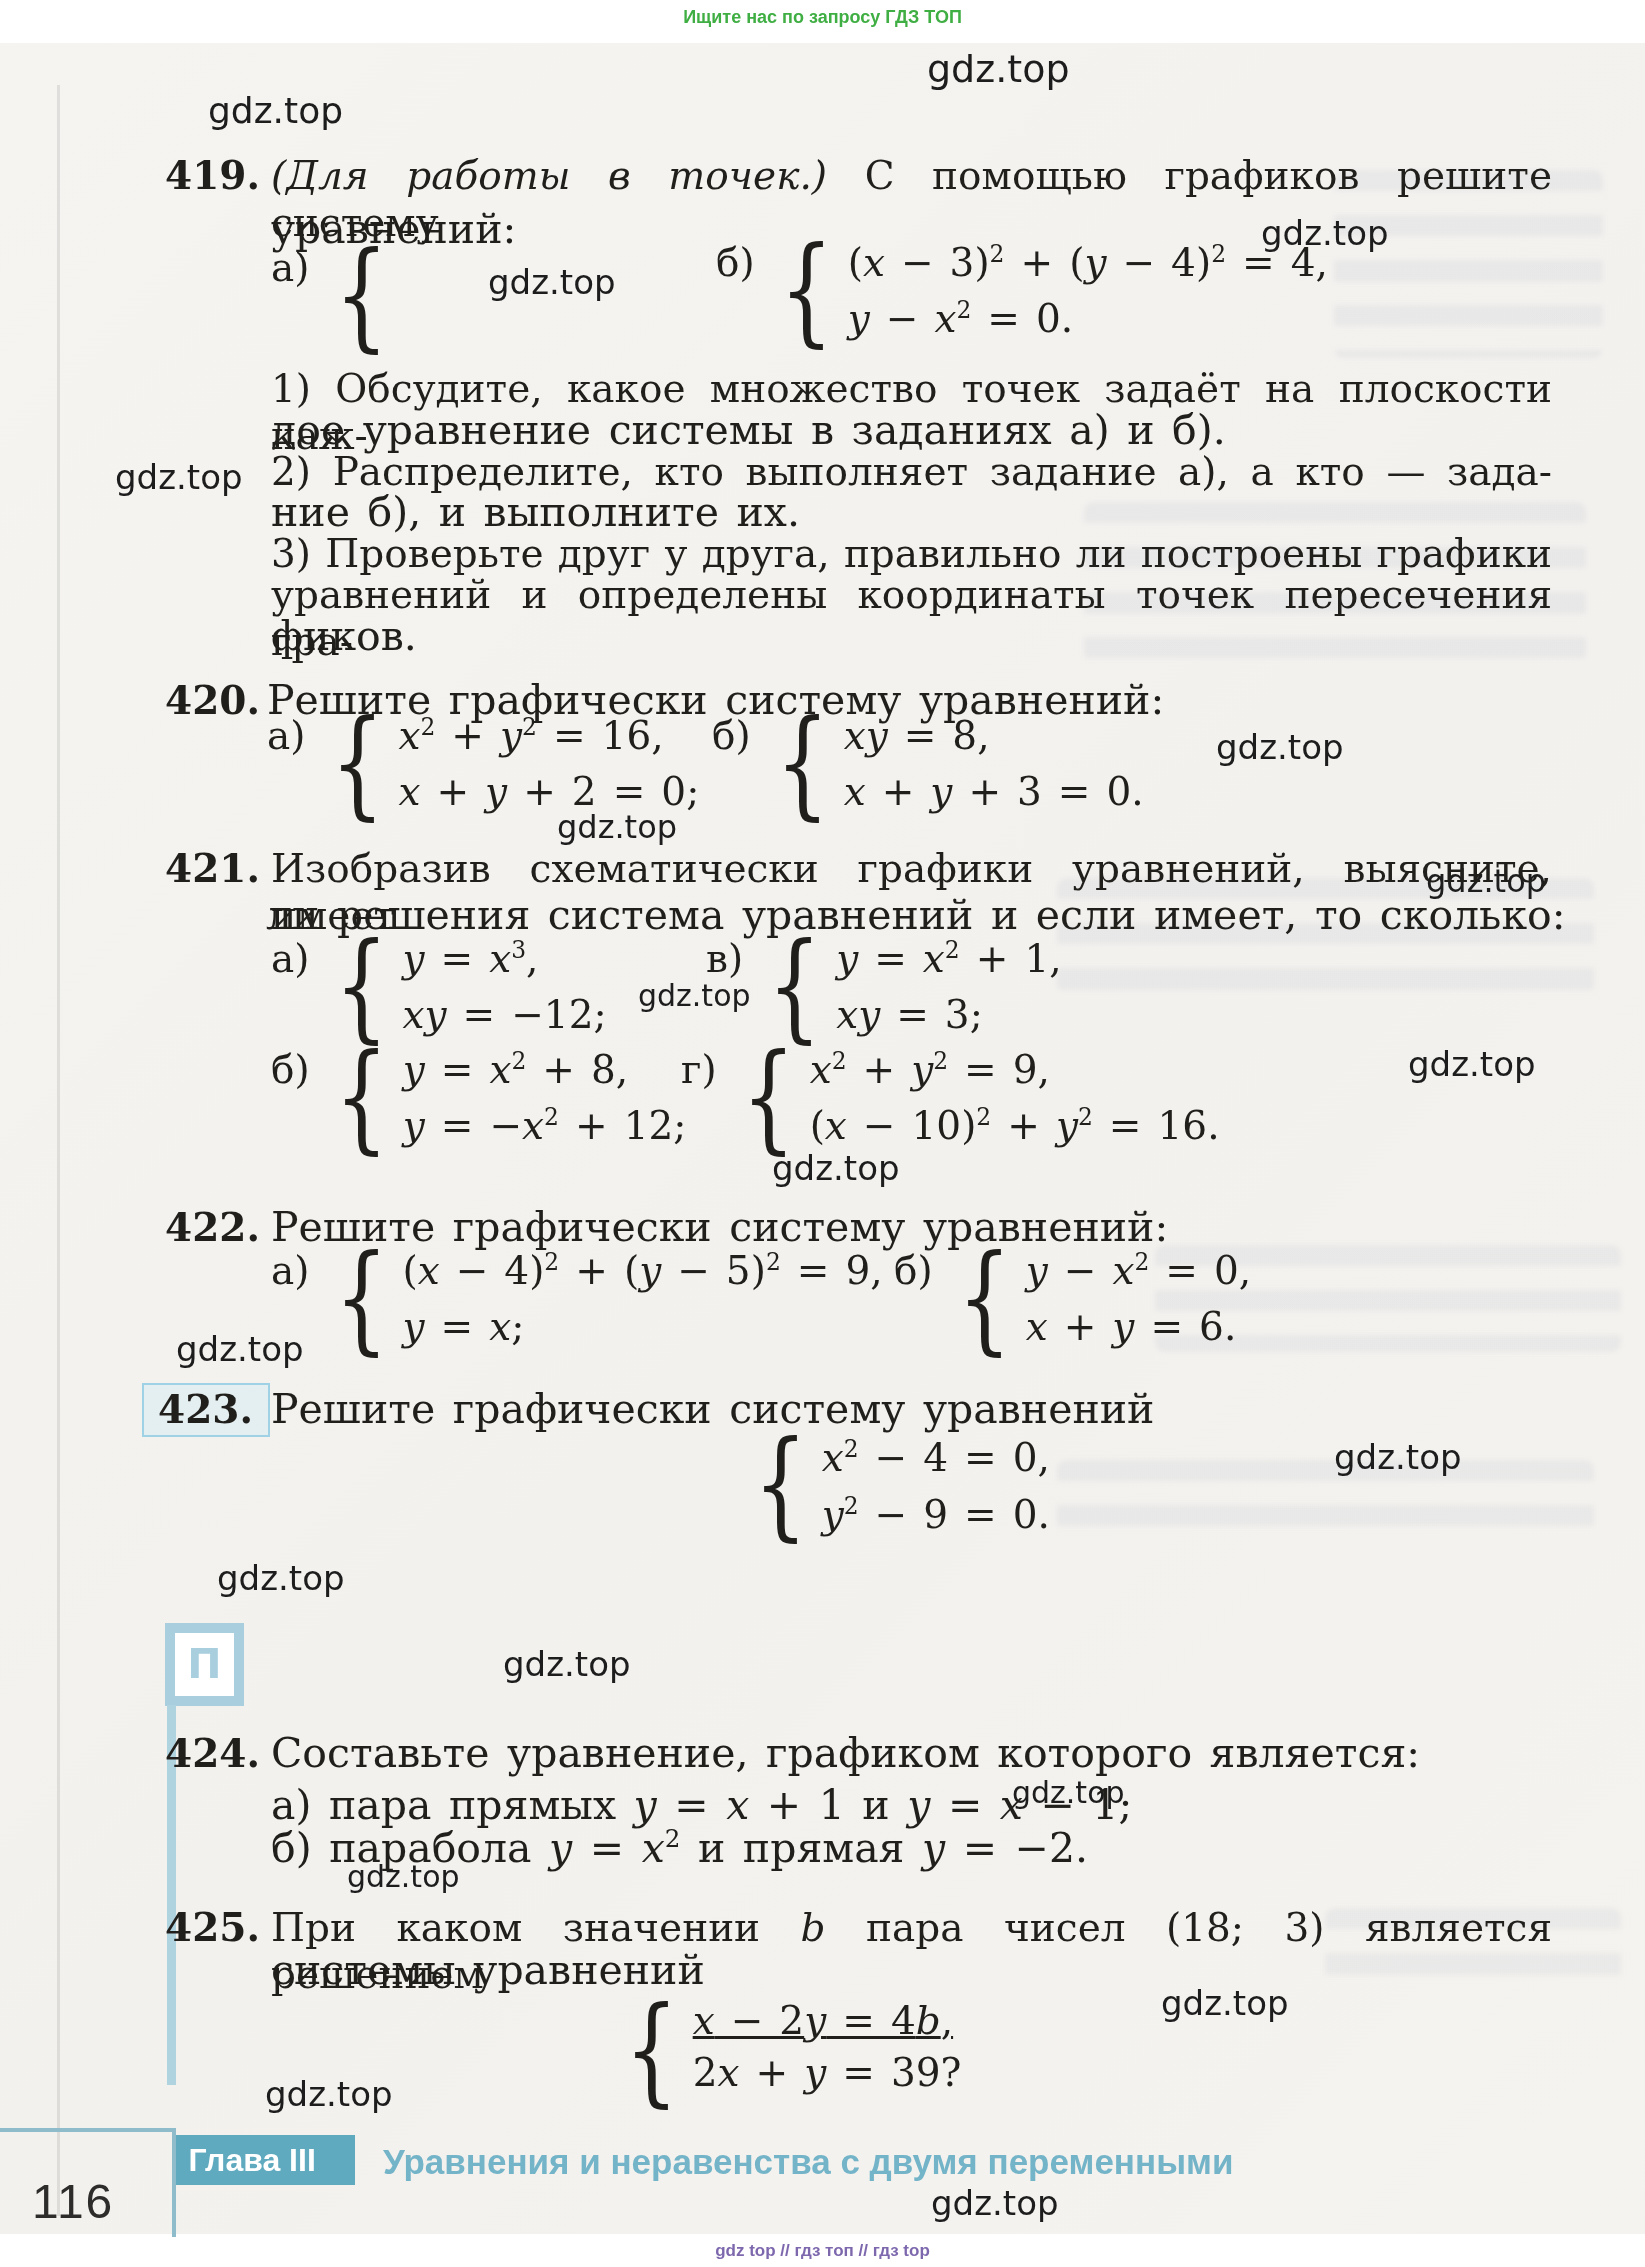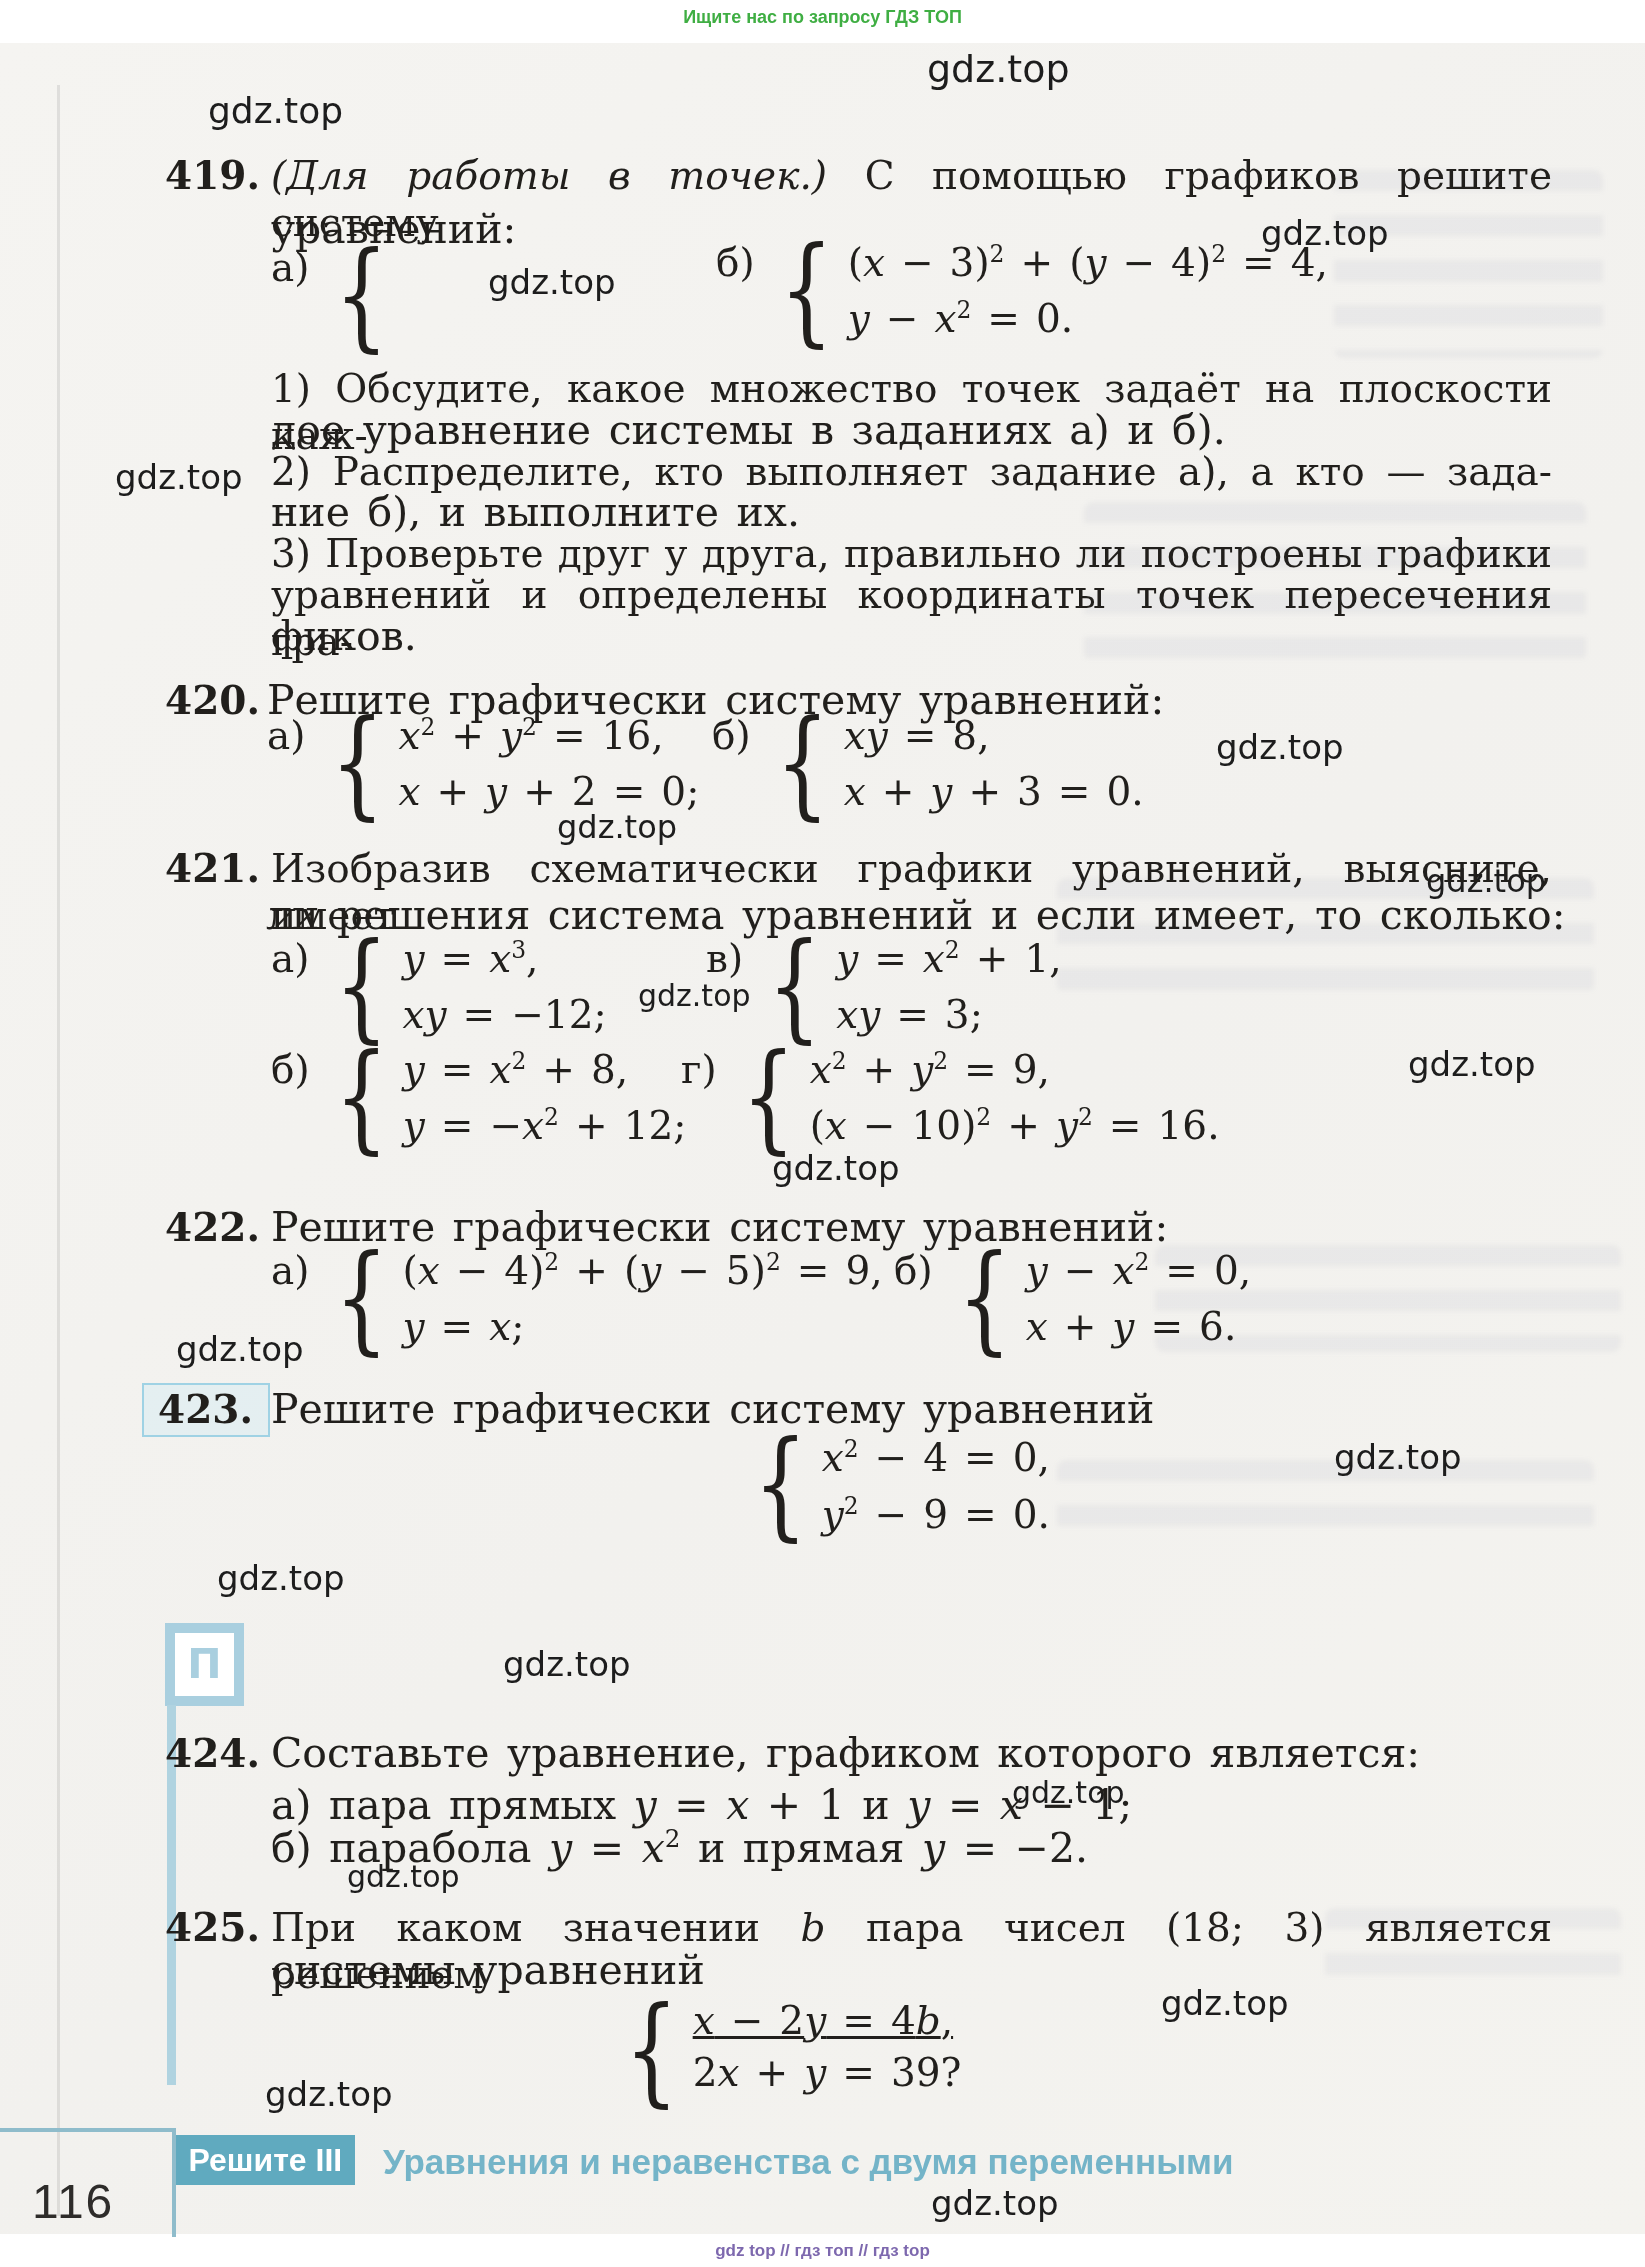--- a/index.html
+++ b/index.html
@@ -221,18 +221,18 @@
     <span class="brace">{</span>
     <div class="eqs">
       <div class="eq" style="line-height:52px;height:52px;text-decoration:underline;"><i>x</i> − 2<i>y</i> = 4<i>b</i>,</div>
       <div class="eq" style="line-height:52px;height:52px;">2<i>x</i> + <i>y</i> = 39?</div>
     </div>
   </div>
 
   <div class="box-top"></div>
   <div class="box-right"></div>
   <div class="page-num">116</div>
-  <div class="chapter-badge">Решите III</div>
+  <div class="chapter-badge">Глава III</div>
   <div class="chapter-title">Уравнения и неравенства с двумя переменными</div>
   <div class="footer-links">gdz top  //  гдз топ  //  гдз top</div>
 
 </div>
 
 
 </body></html>

